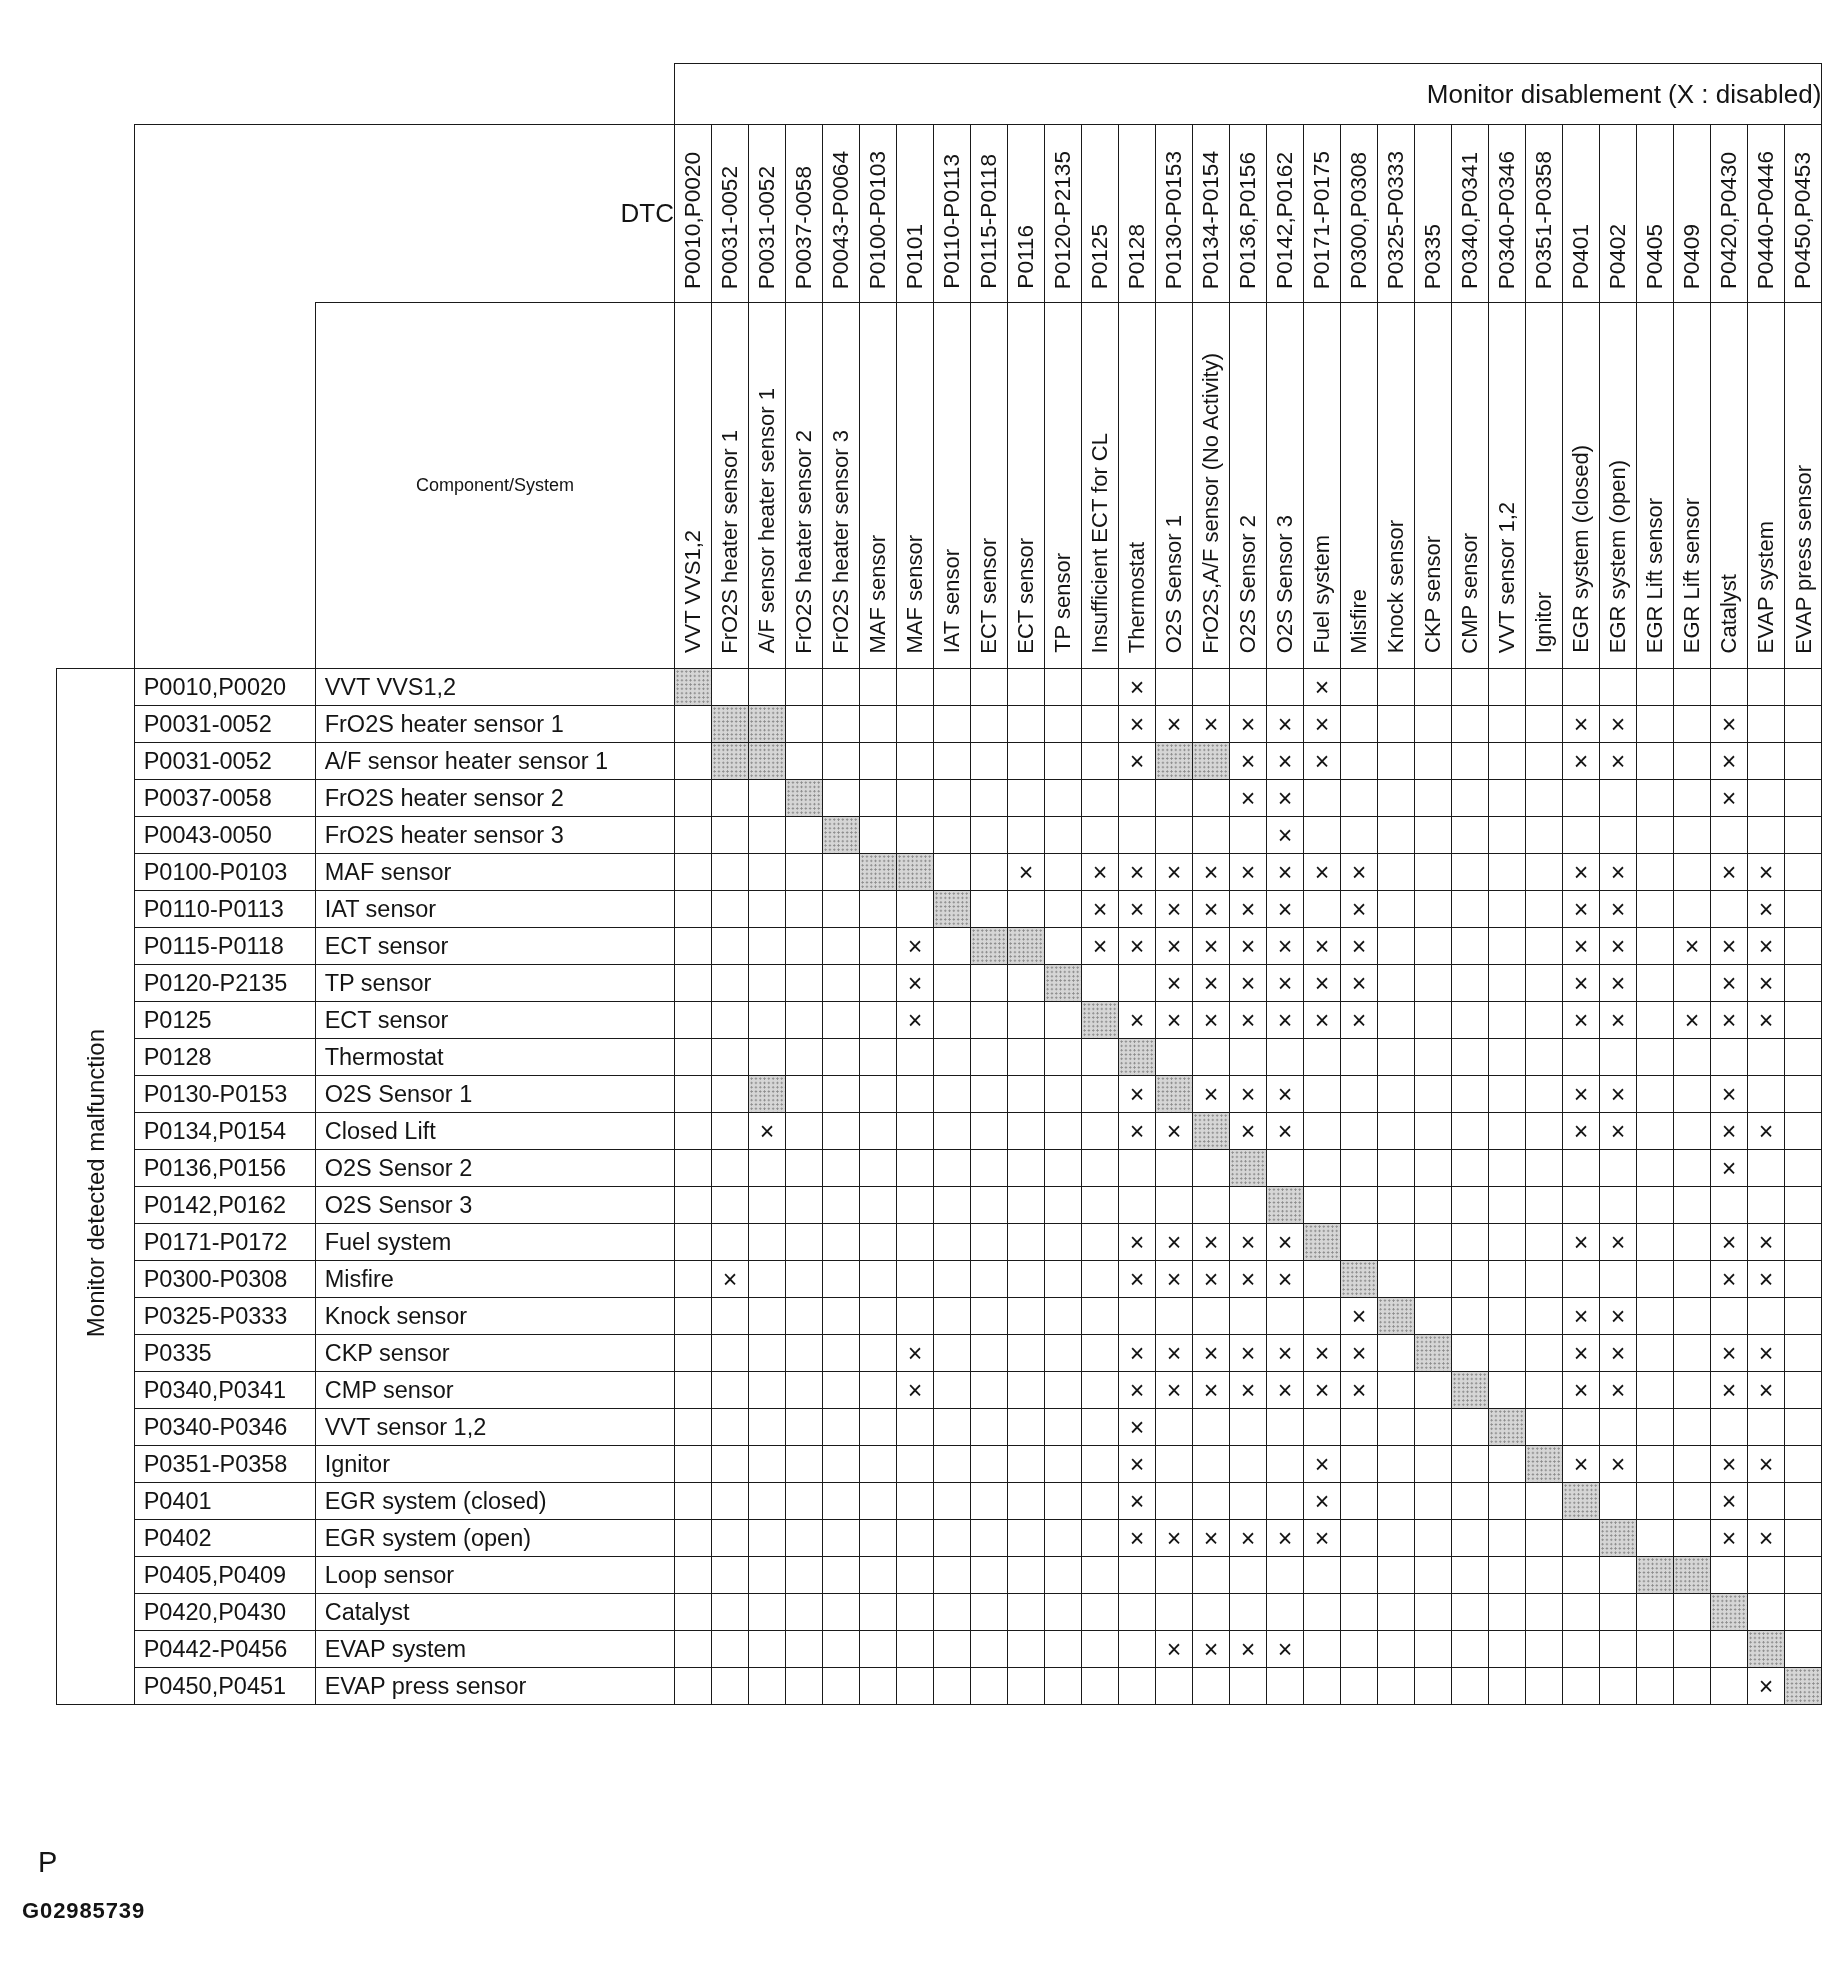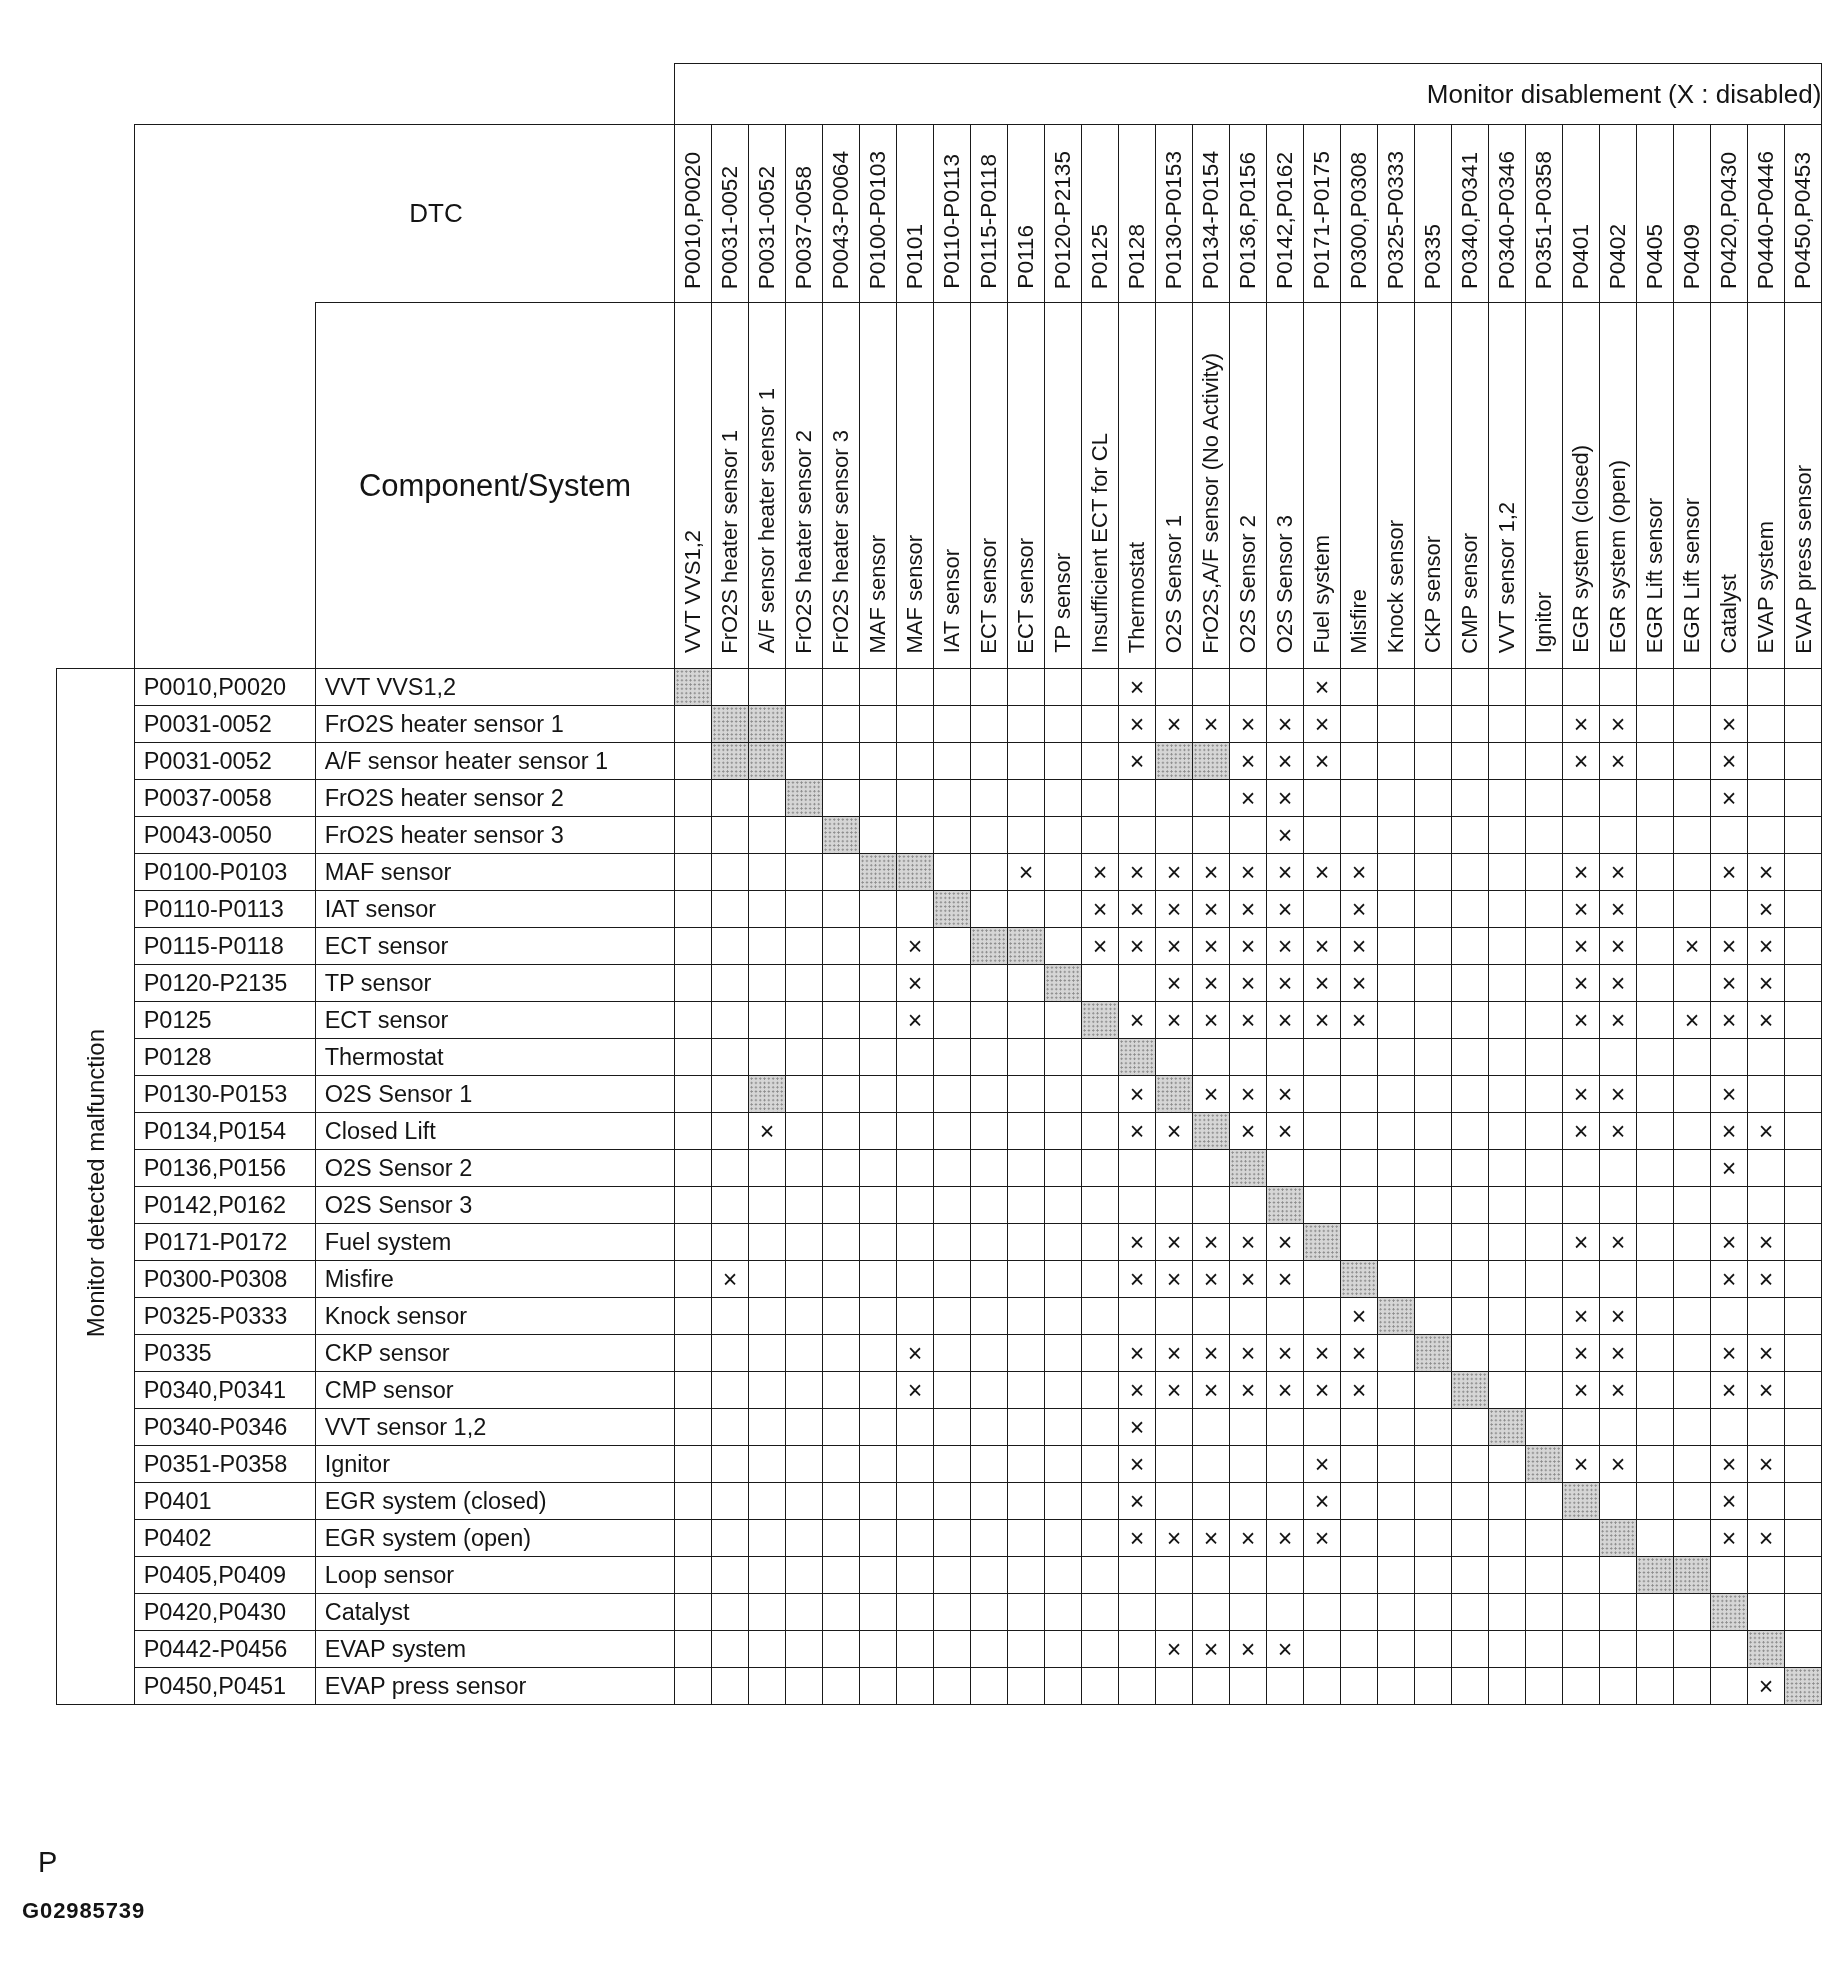--- a/index.html
+++ b/index.html
@@ -27,30 +27,30 @@
   td.blank { border:none; }
 
   td.head-box {
     border:1.7px solid #1a1a1a;
     text-align:right; vertical-align:middle;
     font-size:26px;
   }
   td.dtc-box {
     border-left:1.7px solid #1a1a1a;
     border-top:1.7px solid #1a1a1a;
-    vertical-align:middle; text-align:center;
+    vertical-align:middle; text-align:right;
     padding-left:63px;
     font-size:26px;
   }
   td.dtc-open { border-left:1.7px solid #1a1a1a; }
 
   td.comp-box {
     border:1.7px solid #1a1a1a;
     text-align:center; vertical-align:middle;
-    font-size:31px;
+    font-size:18px;
   }
   td.code-cell, td.comp-cell {
     border:1.7px solid #1a1a1a;
     vertical-align:bottom; text-align:center;
   }
   td.code-cell { font-size:22.6px; padding-bottom:7px; }
   td.comp-cell { font-size:22px; padding-bottom:8.7px; }
 
   .vtext {
     display:inline-block;

